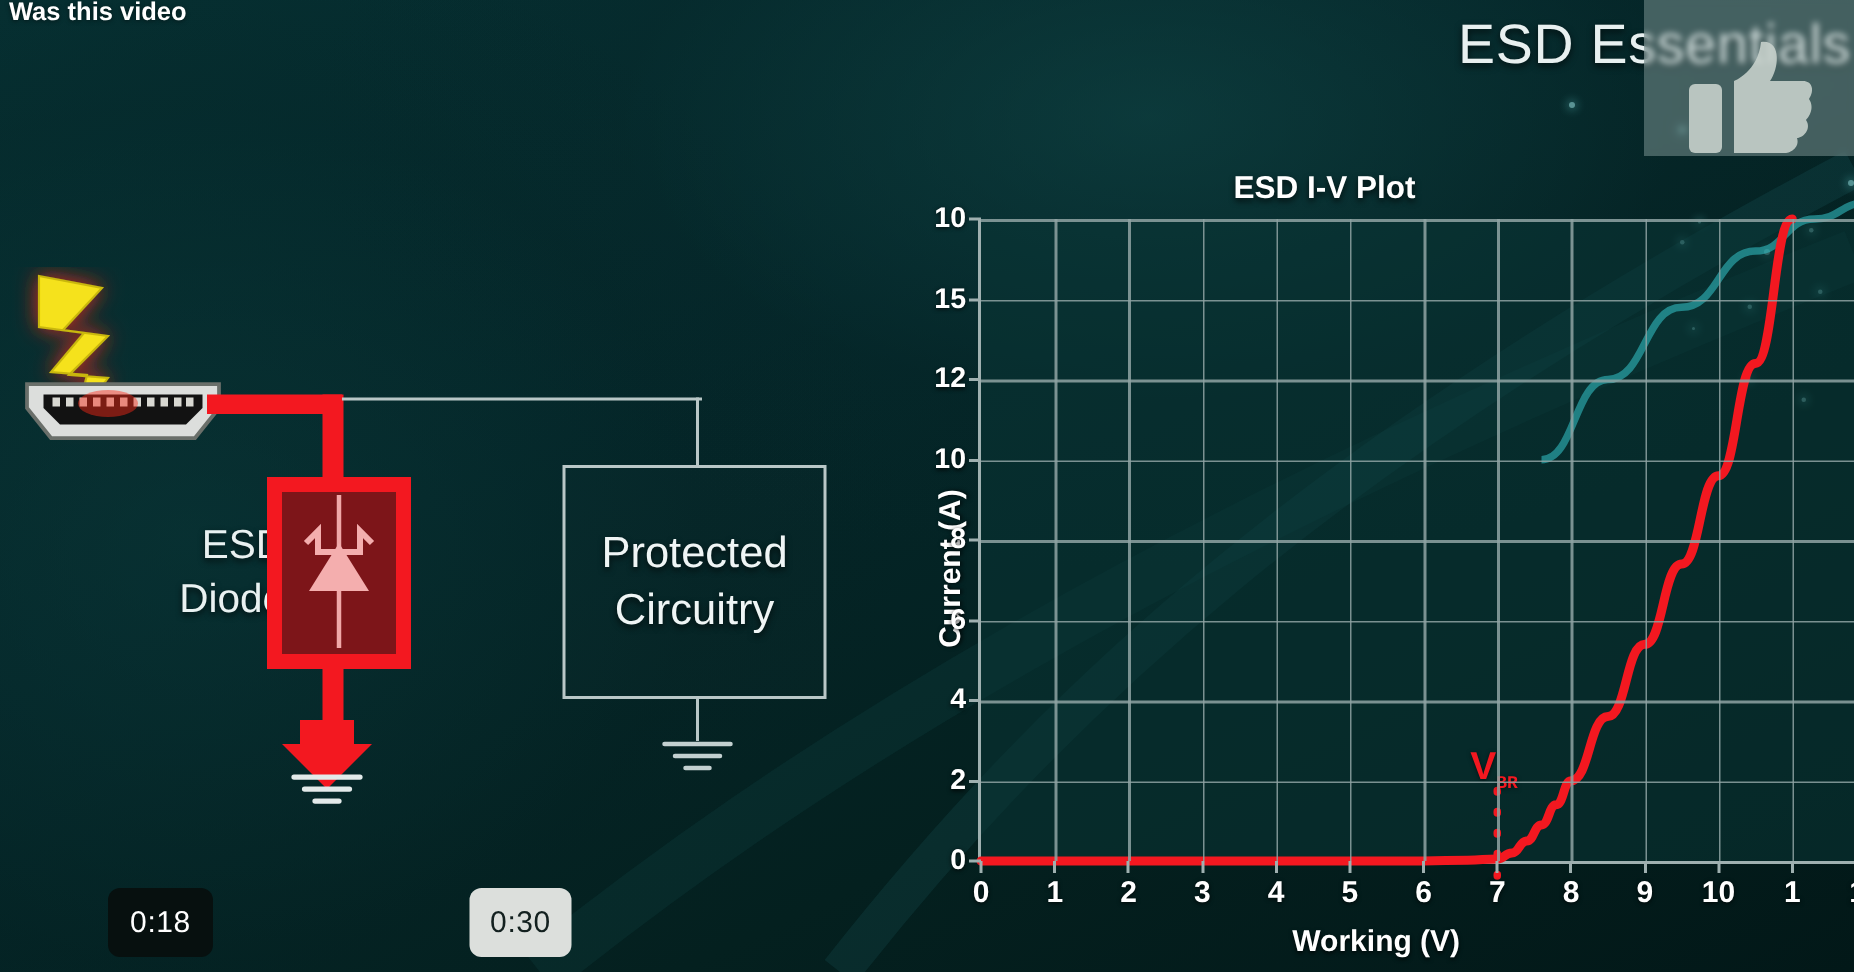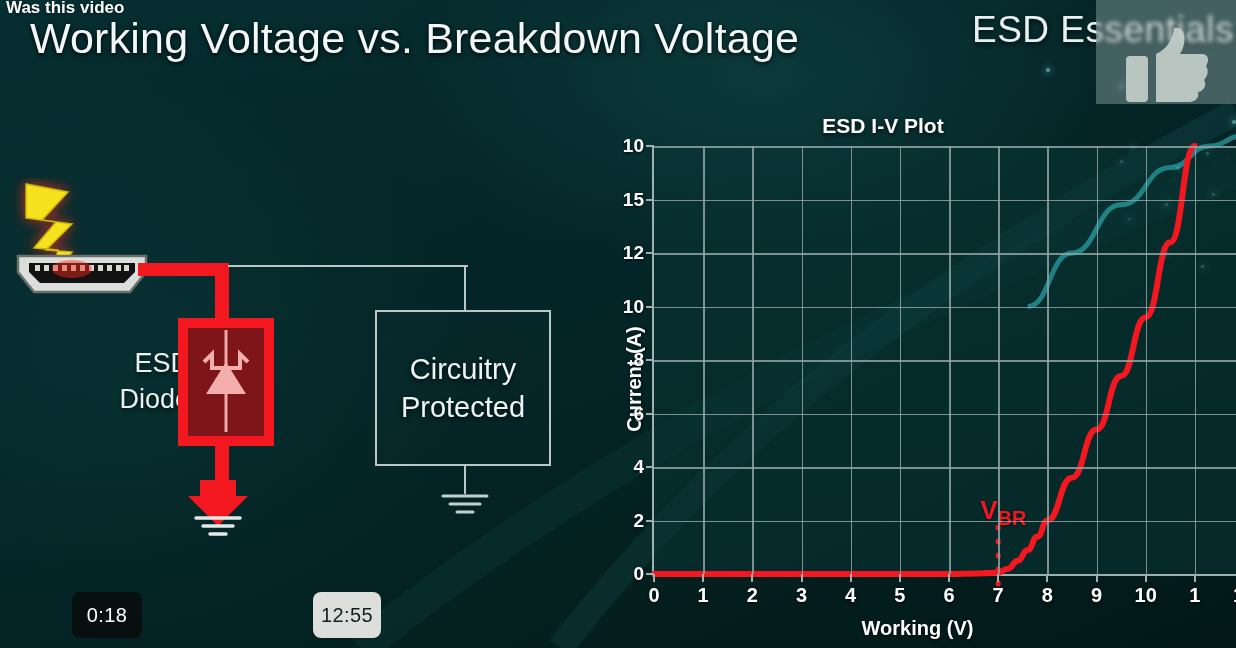--- a/index.html
+++ b/index.html
@@ -108,21 +108,21 @@
   }
   #xlabel {
     position:absolute; left:64px; right:0; bottom:8px; text-align:center;
     color:#ffffff; font-size:20px; font-weight:bold;
     text-shadow:0 1px 3px rgba(0,0,0,.8); padding-right:55px;
   }
   #vbr-label {
     position:absolute; color:#f31820; font-weight:bold; font-size:26px;
     text-shadow:0 1px 3px rgba(0,0,0,.6); white-space:nowrap;
   }
-  #vbr-label sub { font-size:20px; }
+  #vbr-label sub { font-size:12px;font-family:Liberation Mono, monospace; }
 
   
   #overlay-card {
     position:absolute; left:1096px; top:0; width:140px; height:104px;
     background:rgba(158,178,176,.42);
     backdrop-filter:blur(2px);
   }
   #overlay-text {
     position:absolute; left:6px; top:-2px; width:170px;
     color:#ffffff; font-size:17px; font-weight:bold; white-space:nowrap;
@@ -146,21 +146,20 @@
     <div class="spark" style="left:1132px;top:147px;width:2px;height:2px;"></div>
     <div class="spark" style="left:1164px;top:251px;width:3px;height:3px;"></div>
     <div class="spark" style="left:1120px;top:85px;width:3px;height:3px;"></div>
     <div class="spark" style="left:1232px;top:120px;width:4px;height:4px;"></div>
     <svg width="1236" height="648" style="position:absolute;inset:0;" aria-hidden="true">
       <path d="M 560 648 C 700 470 880 300 1236 112" stroke="rgba(60,170,175,0.10)" stroke-width="26" fill="none"></path>
       <path d="M 360 648 C 520 520 760 360 1236 170" stroke="rgba(60,170,175,0.07)" stroke-width="34" fill="none"></path>
     </svg>
   </div>
 
-  <div id="slide-title">Working Voltage vs. Breakdown Voltage</div>
   <div id="brand-title">ESD Essentials</div>
 
   <div id="circuit">
 
     <svg width="110" height="130" style="position:absolute;left:6px;top:28px;">
       <defs>
         <filter id="glow" x="-60%" y="-60%" width="220%" height="220%">
           <feGaussianBlur stdDeviation="7" result="b"></feGaussianBlur>
           <feFlood flood-color="#ff2a18" flood-opacity="0.85" result="c"></feFlood>
           <feComposite in="c" in2="b" operator="in" result="g"></feComposite>
@@ -217,35 +216,35 @@
     <svg width="90" height="58" style="position:absolute;left:178px;top:330px;">
       <polygon points="22,0 58,0 58,16 70,16 40,46 10,16 22,16" fill="#f31820"></polygon>
       <g stroke="#e3eaea" stroke-width="3.5" stroke-linecap="round">
         <line x1="18" y1="38" x2="62" y2="38"></line>
         <line x1="25" y1="46" x2="55" y2="46"></line>
         <line x1="32" y1="54" x2="48" y2="54"></line>
       </g>
     </svg>
 
     <div id="protected-box">
+      <span>Protected</span>
       <span>Circuitry</span>
-      <span>Protected</span>
     </div>
     <div class="wire-gray" style="left:464px;top:316px;width:2px;height:28px;"></div>
     <svg width="56" height="30" style="position:absolute;left:437px;top:342px;">
       <g stroke="#c3d0d0" stroke-width="3" stroke-linecap="round">
         <line x1="6" y1="4" x2="50" y2="4"></line>
         <line x1="13" y1="12" x2="43" y2="12"></line>
         <line x1="20" y1="20" x2="36" y2="20"></line>
       </g>
     </svg>
   </div>
 
   <div class="ts" id="ts-dark">0:18</div>
-  <div class="ts" id="ts-light">12:55</div>
+  <div class="ts" id="ts-light">0:30</div>
 
   <div id="chart">
     <div id="chart-title">ESD I-V Plot</div>
     <div id="ylabel">Current (A)</div>
     <div id="xlabel">Working (V)</div>
     <div id="plot-area">
 
       <svg id="curve-svg" width="100%" height="100%" style="position:absolute;inset:0;overflow:visible;">
           <path d="M 373.67 160.50 C 395.79 160.50 395.79 107.00 417.92 107.00 C 442.50 107.00 442.50 58.85 467.08 58.85 C 491.67 58.85 491.67 21.40 516.25 21.40 C 535.92 21.40 535.92 0.00 555.58 0.00 C 572.79 0.00 572.79 -10.70 590.00 -10.70" stroke="#35c7cc" stroke-width="5" fill="none" opacity="0.55"></path>
           <path d="M 0.00 428.00 C 24.58 428.00 24.58 428.00 49.17 428.00 C 73.75 428.00 73.75 428.00 98.33 428.00 C 122.92 428.00 122.92 428.00 147.50 428.00 C 172.08 428.00 172.08 428.00 196.67 428.00 C 221.25 428.00 221.25 428.00 245.83 428.00 C 270.42 428.00 270.42 428.00 295.00 428.00 C 309.75 428.00 309.75 427.46 324.50 427.46 C 334.33 427.46 334.33 426.66 344.17 426.66 C 349.08 426.66 349.08 422.65 354.00 422.65 C 358.92 422.65 358.92 414.63 363.83 414.63 C 368.75 414.63 368.75 403.93 373.67 403.93 C 378.58 403.93 378.58 390.55 383.50 390.55 C 388.42 390.55 388.42 374.50 393.33 374.50 C 405.63 374.50 405.63 331.70 417.92 331.70 C 430.21 331.70 430.21 283.55 442.50 283.55 C 454.79 283.55 454.79 230.05 467.08 230.05 C 479.38 230.05 479.38 171.20 491.67 171.20 C 503.96 171.20 503.96 96.30 516.25 96.30 C 528.54 96.30 528.54 0.00 540.83 0.00" stroke="#f31820" stroke-width="6" stroke-linecap="round" fill="none"></path>

